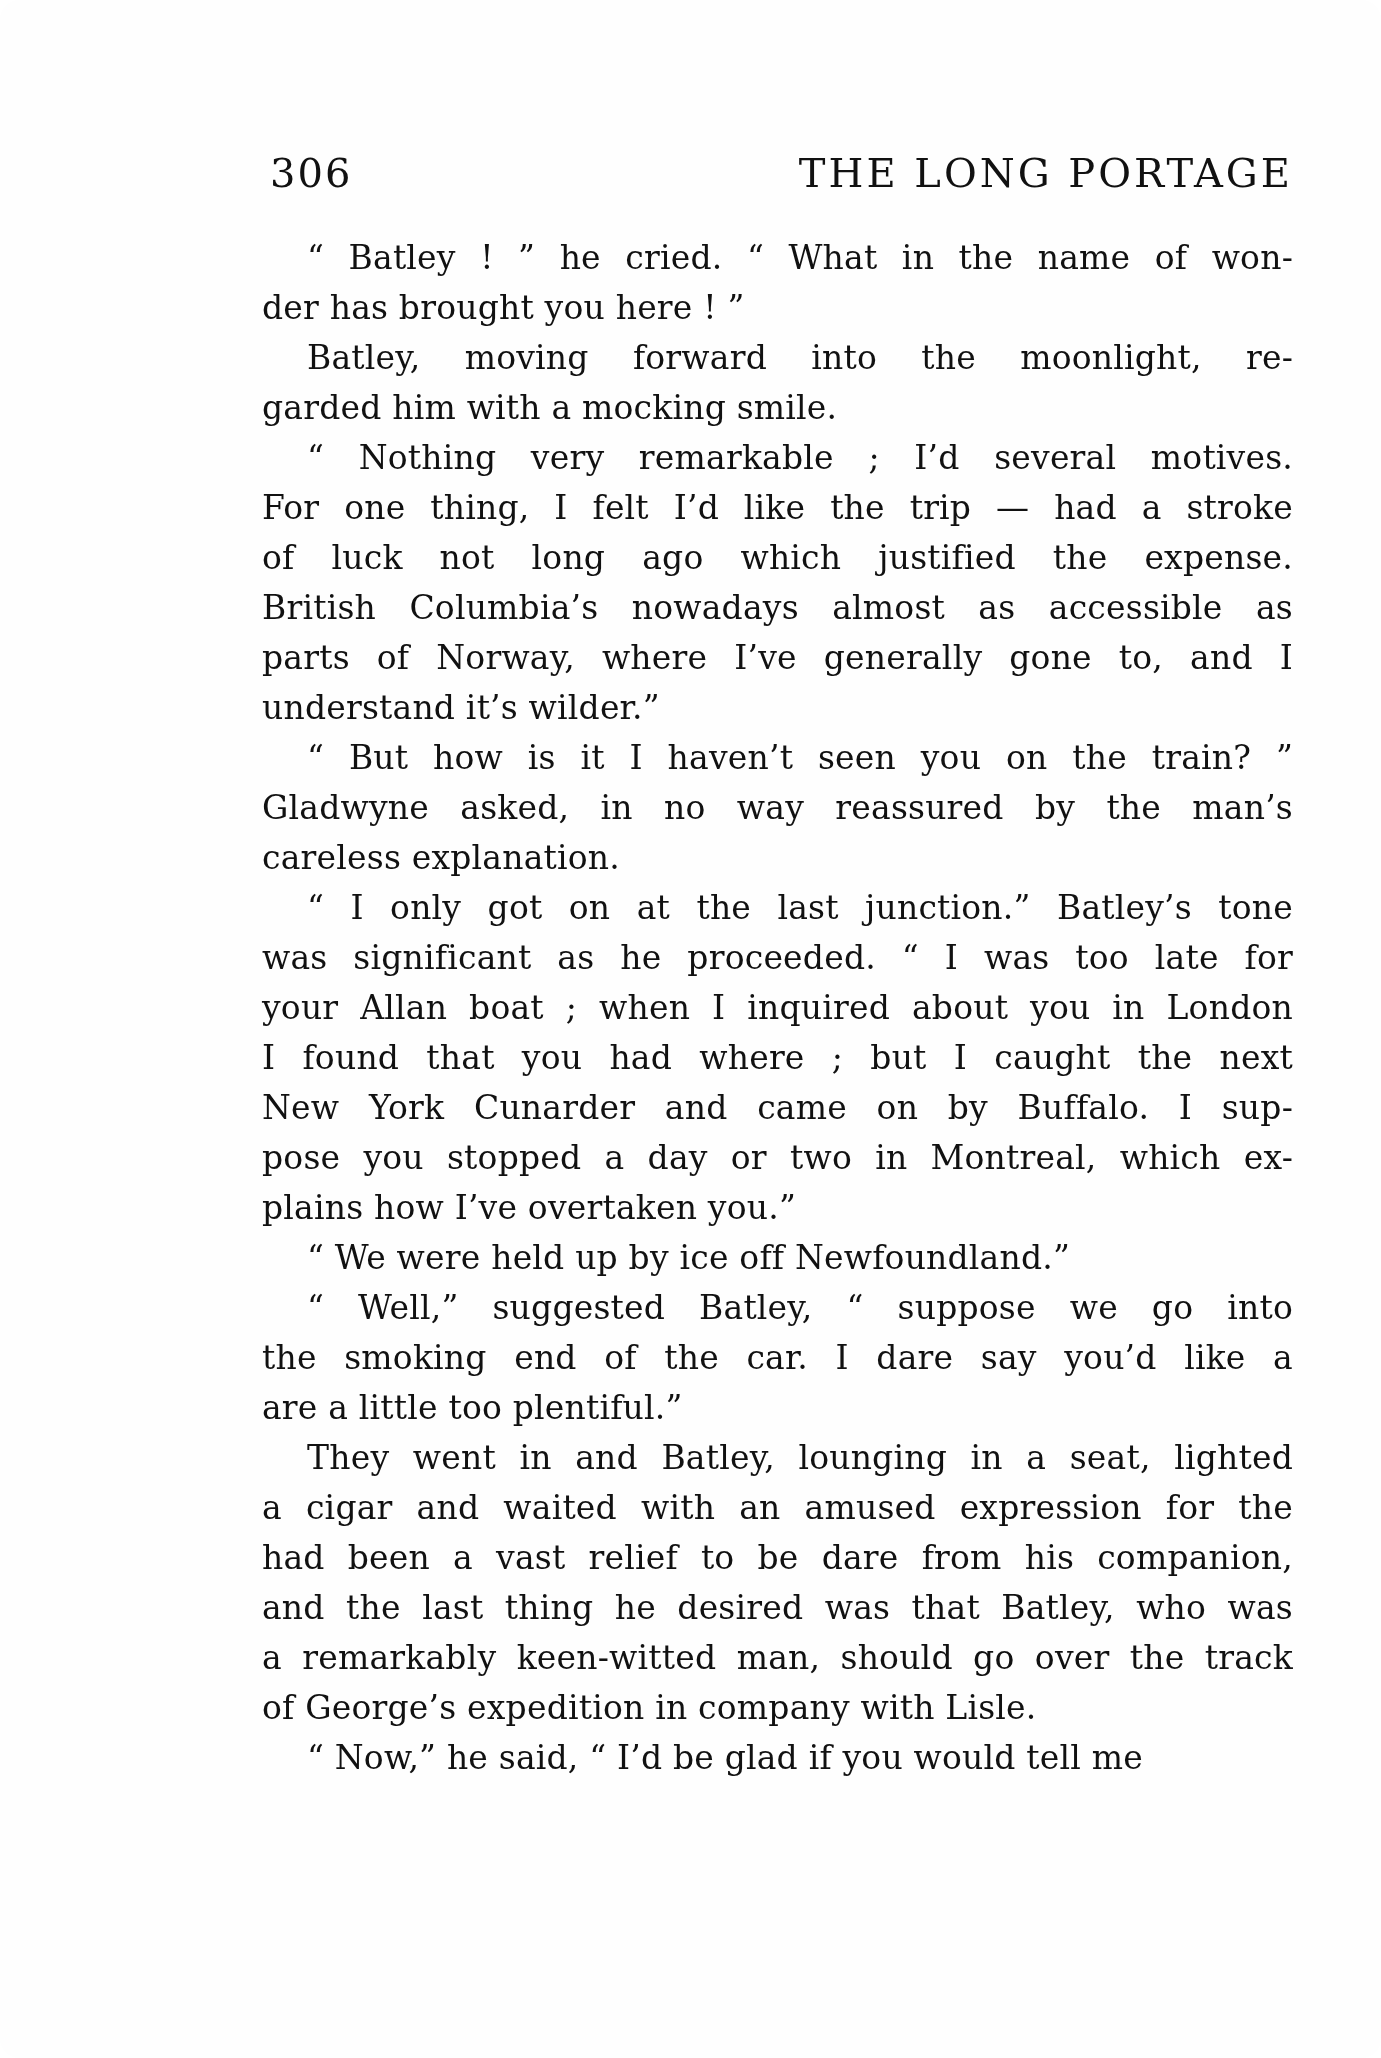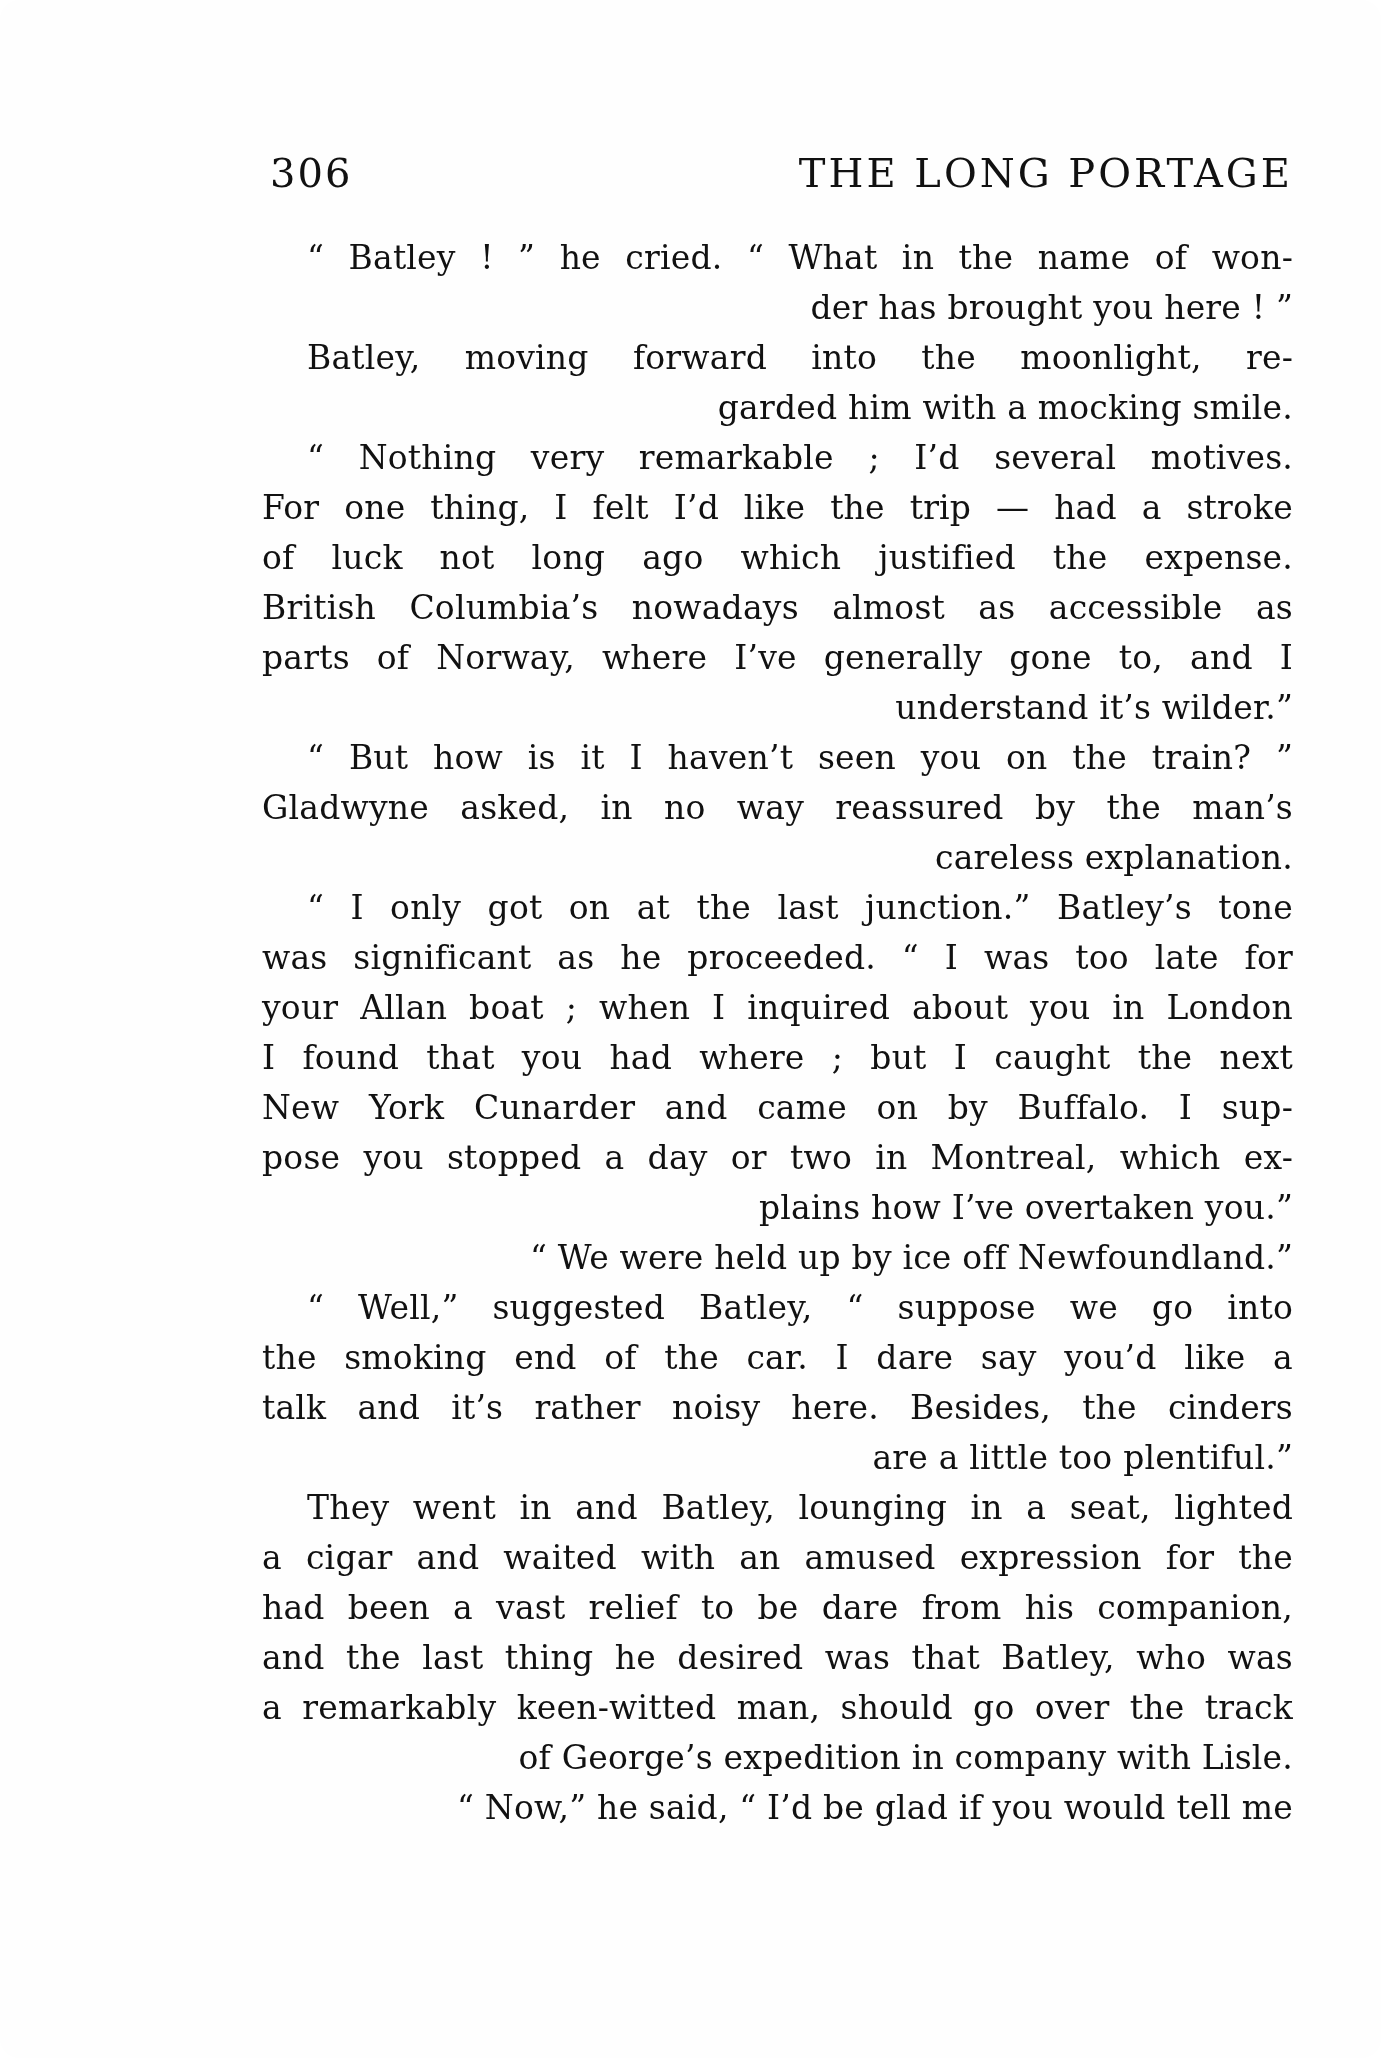--- a/index.html
+++ b/index.html
@@ -45,21 +45,21 @@
   .page-body {
     position: absolute;
     top: 233px;
     left: 262px;
     width: 1031px;
     font-size: 33px;
     line-height: 50px;
     letter-spacing: 0.2px;
   }
   .line {
-    text-align: right;
+    text-align: left;
   }
   .line.just {
     text-align: justify;
     text-align-last: justify;
   }
   .line.indent {
     text-indent: 45px;
   }
 </style>
 </head>
@@ -87,21 +87,20 @@
       <div class="line indent just">“ I only got on at the last junction.” Batley’s tone</div>
       <div class="line just">was significant as he proceeded. “ I was too late for</div>
       <div class="line just">your Allan boat ; when I inquired about you in London</div>
       <div class="line just">I found that you had where ; but I caught the next</div>
       <div class="line just">New York Cunarder and came on by Buffalo. I sup-</div>
       <div class="line just">pose you stopped a day or two in Montreal, which ex-</div>
       <div class="line">plains how I’ve overtaken you.”</div>
       <div class="line indent">“ We were held up by ice off Newfoundland.”</div>
       <div class="line indent just">“ Well,” suggested Batley, “ suppose we go into</div>
       <div class="line just">the smoking end of the car. I dare say you’d like a</div>
-      <div class="line just">talk and it’s rather noisy here. Besides, the cinders</div>
       <div class="line">are a little too plentiful.”</div>
       <div class="line indent just">They went in and Batley, lounging in a seat, lighted</div>
       <div class="line just">a cigar and waited with an amused expression for the</div>
       <div class="line just">had been a vast relief to be dare from his companion,</div>
       <div class="line just">and the last thing he desired was that Batley, who was</div>
       <div class="line just">a remarkably keen-witted man, should go over the track</div>
       <div class="line">of George’s expedition in company with Lisle.</div>
       <div class="line indent">“ Now,” he said, “ I’d be glad if you would tell me</div>
     </main>
 </div>

